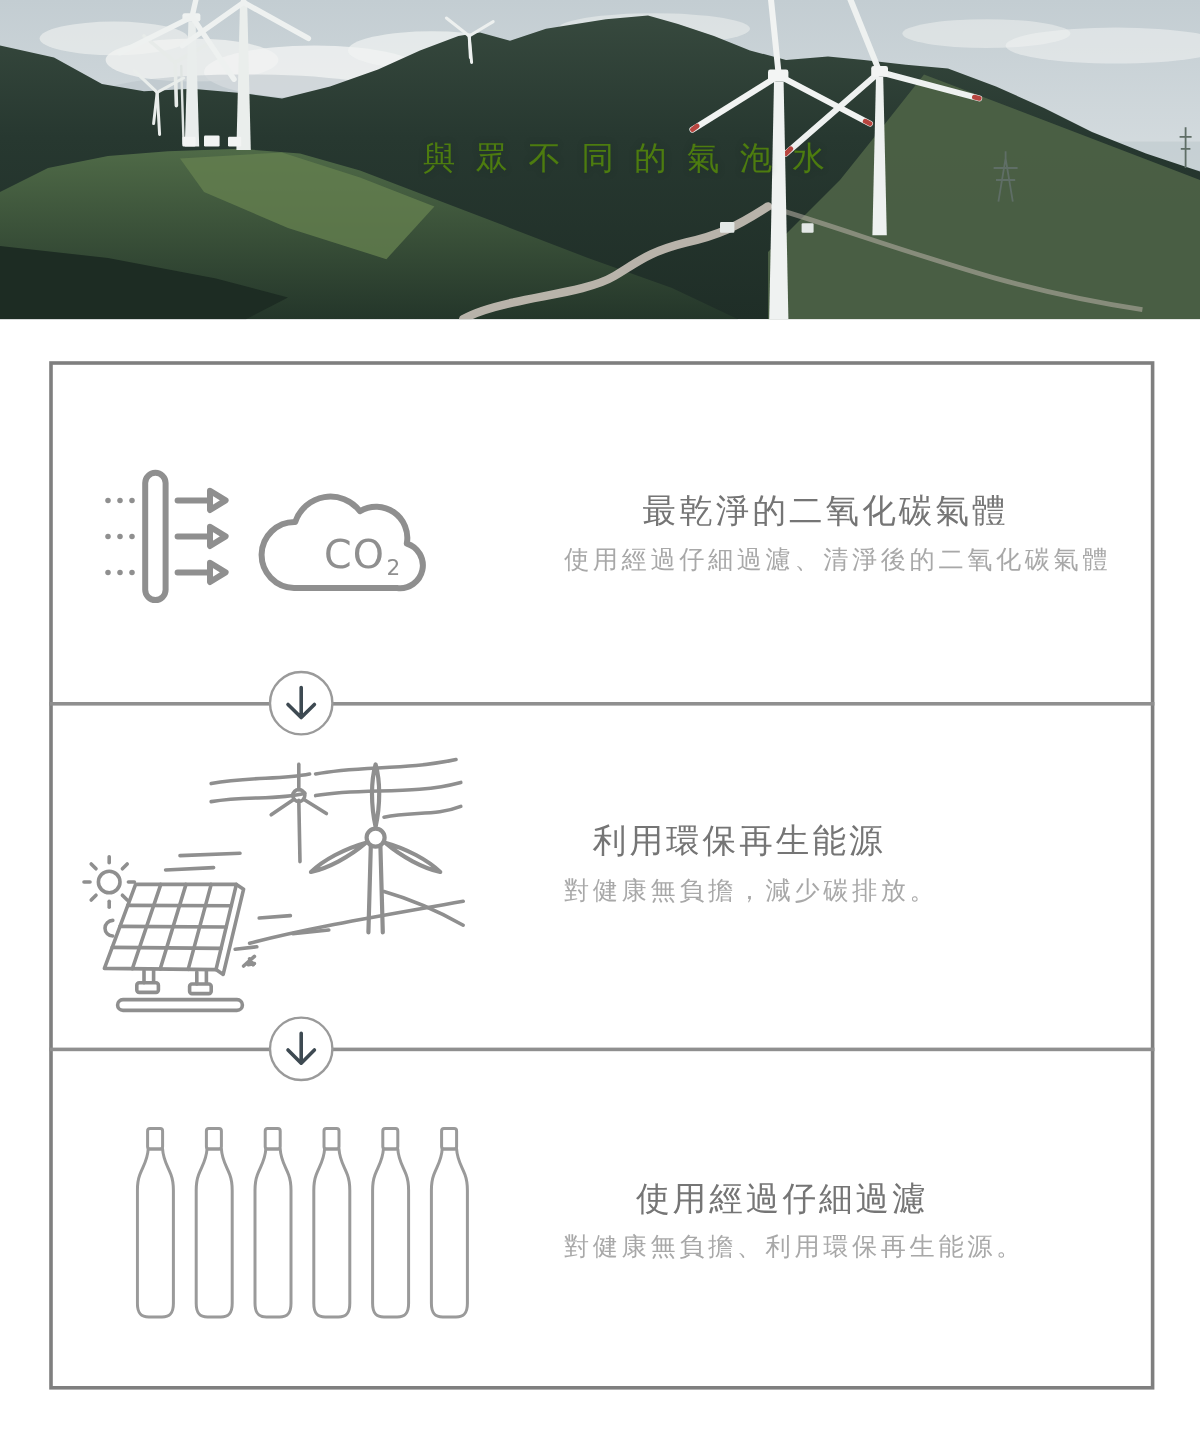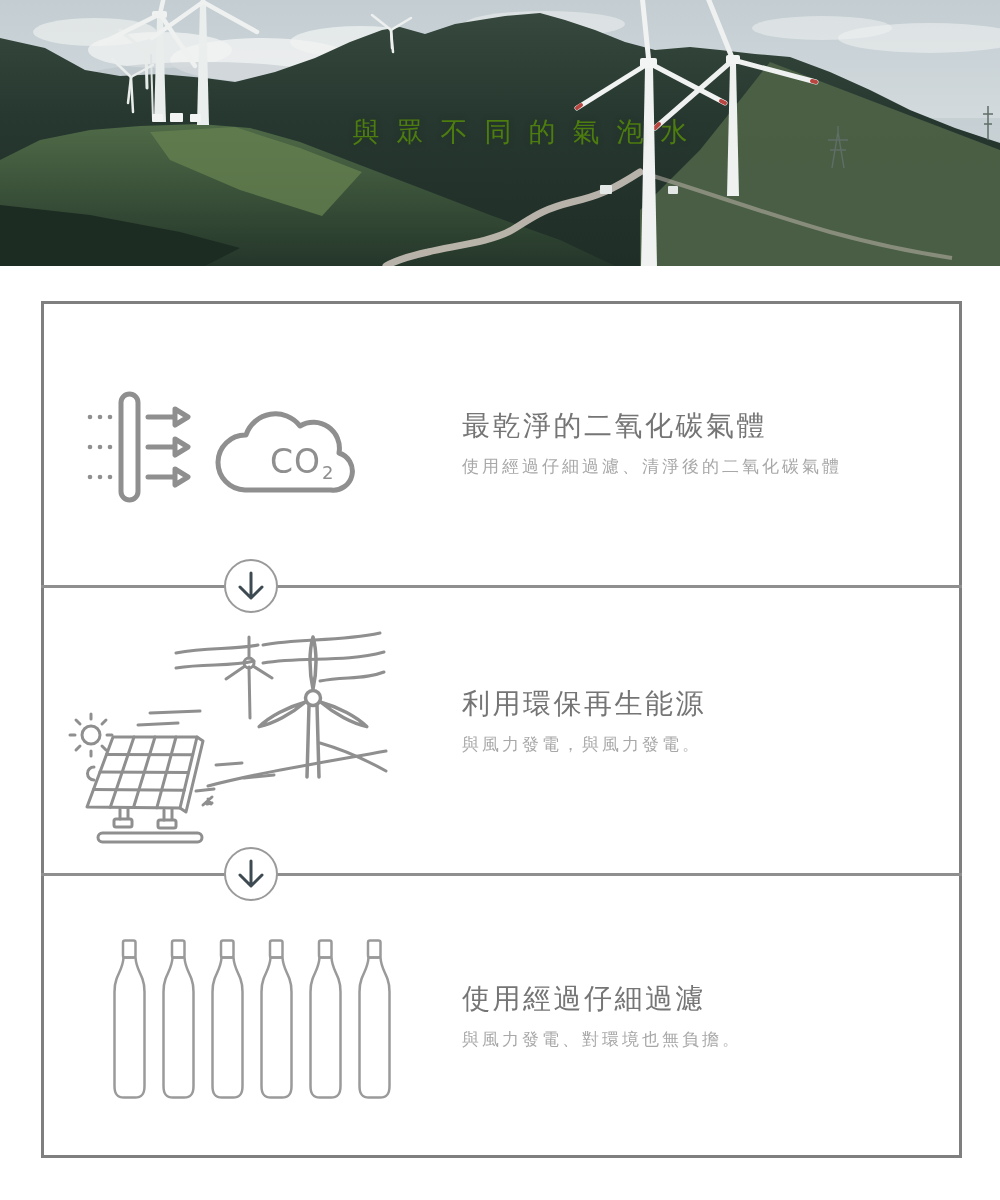--- a/index.html
+++ b/index.html
@@ -19,28 +19,28 @@
     font-weight:400; text-shadow:0 0 6px rgba(20,35,30,.25);margin-left:20px;
   }
 
   
   .feature-box {
     position:absolute; left:41px; top:301px; width:921px; height:857px;
     border:3px solid #7f7f7f; background:#ffffff;
   }
   .abs { position:absolute; }
 
-  .sec-text { position:absolute; left:418px; }
+  .sec-text { position:absolute; left:406px;text-align:center; }
   .sec-heading {
     color:#757575; font-size:28px; letter-spacing:2.5px; font-weight:500;
     line-height:1.15; white-space:nowrap;
   }
   .sec-body {
-    margin-top:13px; color:#a8a8a8; font-size:17px; letter-spacing:3px;
-    line-height:23px; white-space:nowrap;
+    margin-top:13px; color:#a8a8a8; font-size:21px; letter-spacing:3px;
+    line-height:23px; white-space:nowrap;margin-left:20px;
   }
   .sec-body span { display:block; }
 
   .divider-line {
     position:absolute; left:-3px; right:-3px; height:2.5px; background:#8f8f8f;
   }
   .divider-circle {
     position:absolute; width:54px; height:54px; border-radius:50%;
     background:#ffffff; border:2.5px solid #9a9a9a;
     display:flex; align-items:center; justify-content:center;
@@ -271,24 +271,24 @@
       <path d="M262,120 C290,128 310,138 328,148"></path>
       <line x1="92" y1="90" x2="142" y2="88"></line>
       <line x1="80" y1="102" x2="120" y2="100"></line>
       <line x1="158" y1="142" x2="184" y2="140"></line>
       <line x1="186" y1="155" x2="216" y2="152"></line>
       <line x1="138" y1="168" x2="156" y2="166"></line>
       <path d="M145,182 l9,-8 m-5,7 l5,-1 m-4,-4 l3,5"></path>
     </g>
   </svg>
 
-  <div class="sec-text" style="top:384px;">
+  <div class="sec-text" style="top:384px;font-family:Liberation Mono, monospace;">
     <div class="sec-heading">利用環保再生能源</div>
     <div class="sec-body">
-      <span>與風力發電，與風力發電。</span>
+      <span>對健康無負擔，減少碳排放。</span>
     </div>
   </div>
 
   <div class="divider-line" style="top:569px;"></div>
   <div class="divider-circle" style="left:180px;top:543px;">
     <svg width="34" height="34" viewBox="0 0 34 34" fill="none" stroke="#3e4a52" stroke-width="3" stroke-linecap="round" stroke-linejoin="round">
       <path d="M17,4 V28 M6,18 L17,29 L28,18"></path>
     </svg>
   </div>
 
@@ -303,17 +303,17 @@
     <use href="#bottle" x="49"></use>
     <use href="#bottle" x="98"></use>
     <use href="#bottle" x="147"></use>
     <use href="#bottle" x="196"></use>
     <use href="#bottle" x="245"></use>
   </svg>
 
   <div class="sec-text" style="top:679px;">
     <div class="sec-heading">使用經過仔細過濾</div>
     <div class="sec-body">
-      <span>與風力發電、對環境也無負擔。</span>
+      <span>對健康無負擔、利用環保再生能源。</span>
     </div>
   </div>
 
 </div>
 
 </body></html>

